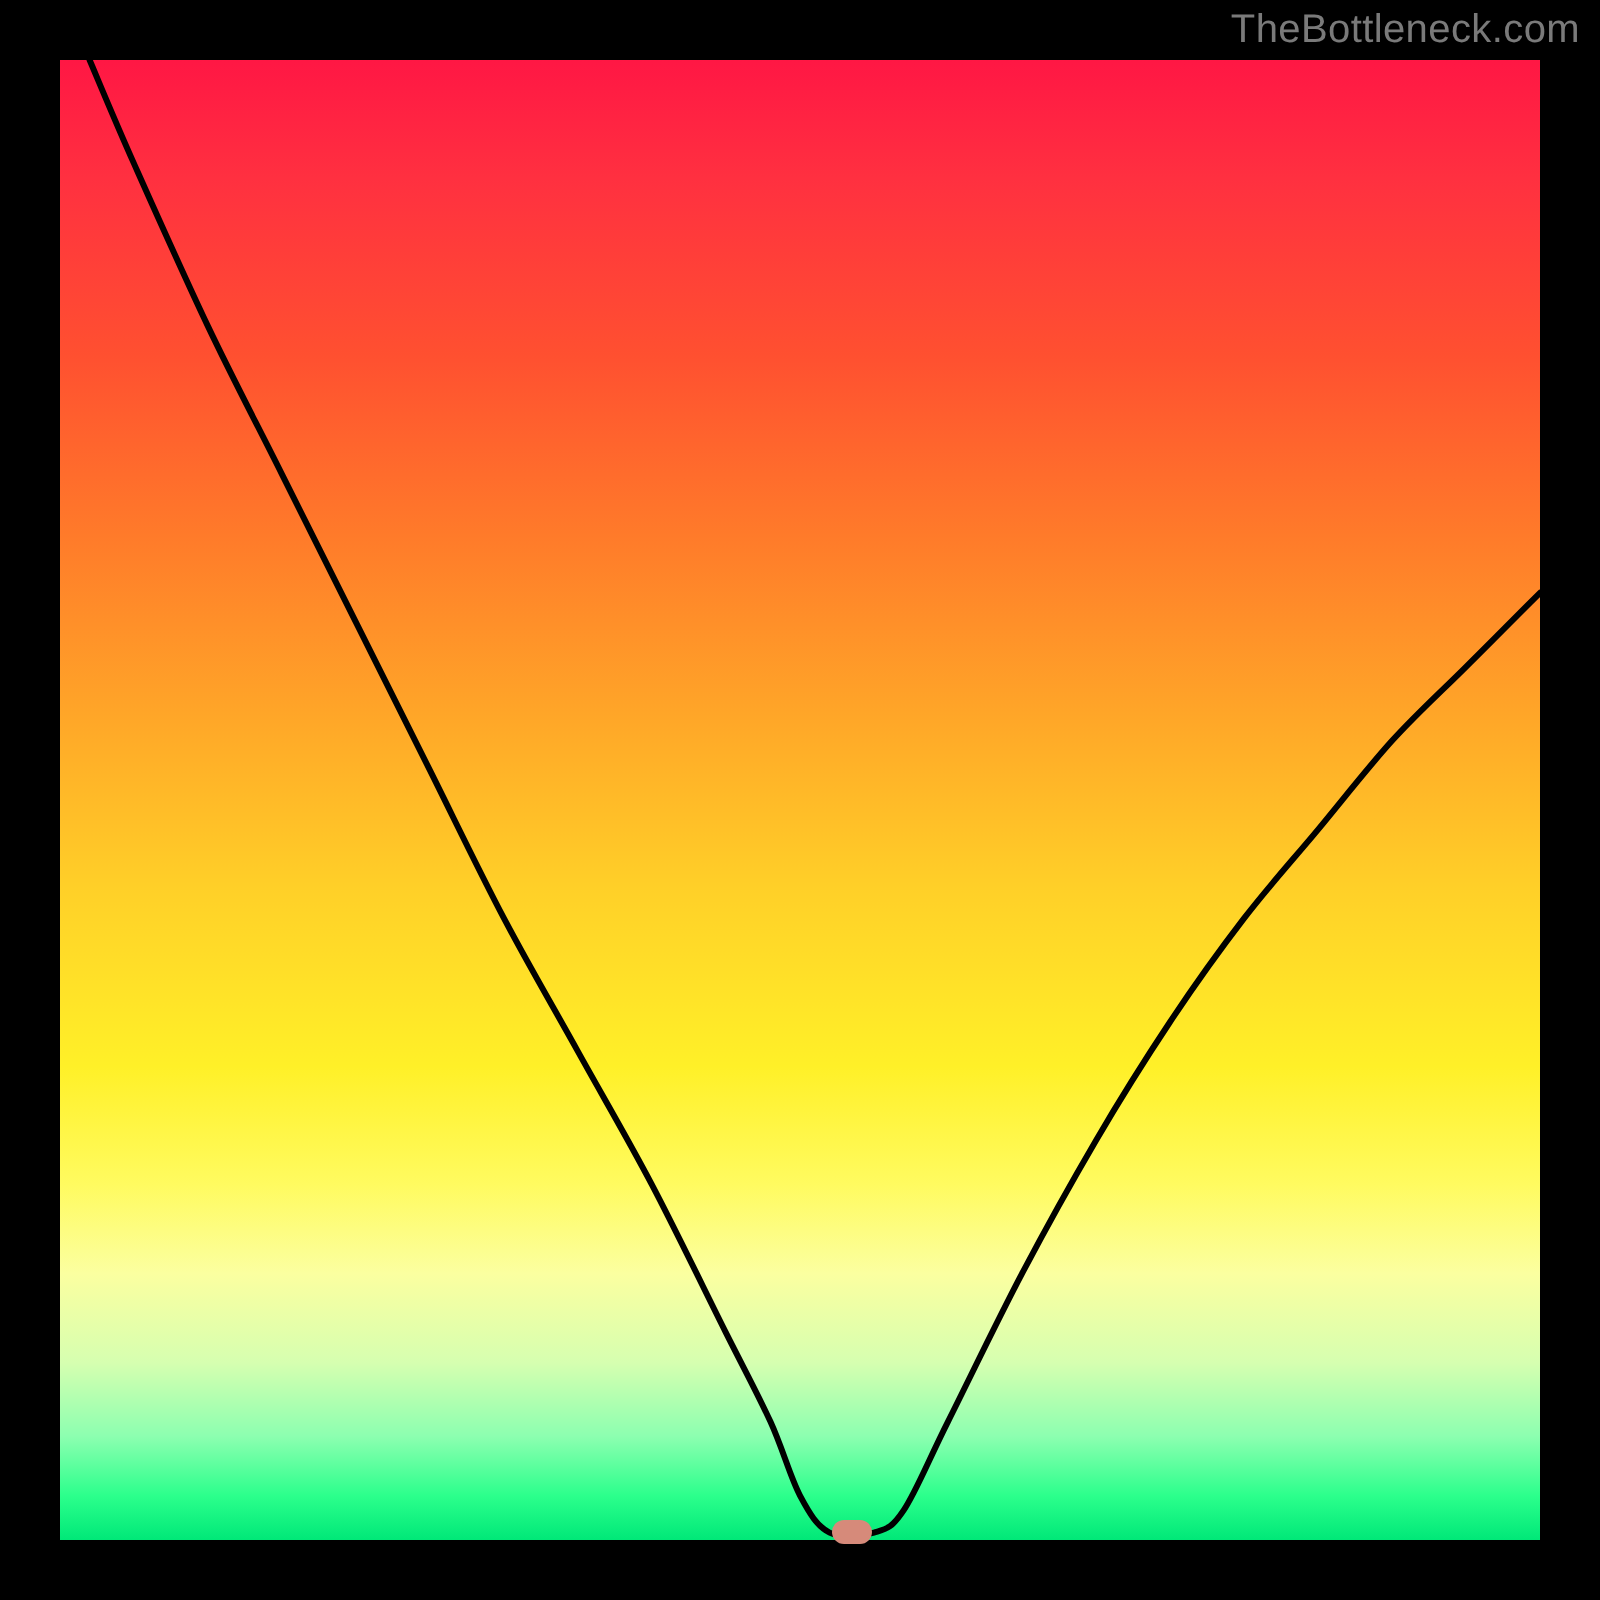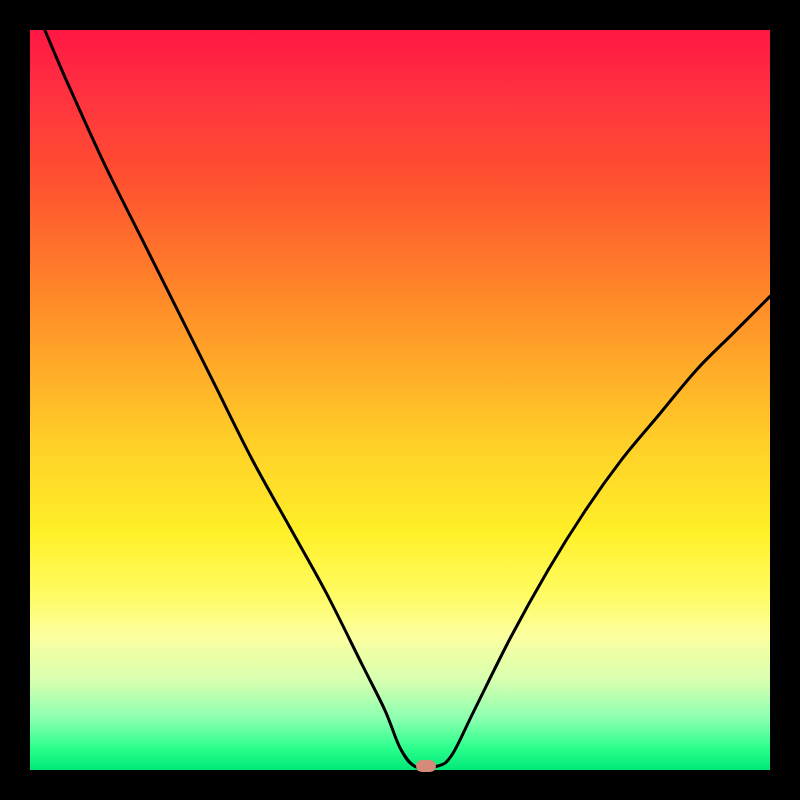--- a/index.html
+++ b/index.html
@@ -64,19 +64,20 @@
     top: 0;
     width: 740px;
     height: 740px;
     overflow: visible;
   }
 </style>
 </head>
 <body>
 
 <div class="frame">
+  <div class="watermark">TheBottleneck.com</div>
   <div class="plot">
     <svg class="curve" viewBox="0 0 740 740" preserveAspectRatio="none">
       <path id="curve-path" fill="none" stroke="#000000" stroke-width="3" stroke-linecap="round" stroke-linejoin="round" d="M 14.8 0.0 C 18.5 8.6, 27.1 29.6, 37.0 51.8 C 46.9 74.0, 61.7 107.3, 74.0 133.2 C 86.3 159.1, 98.7 182.5, 111.0 207.2 C 123.3 231.9, 135.7 256.5, 148.0 281.2 C 160.3 305.9, 172.7 330.5, 185.0 355.2 C 197.3 379.9, 209.7 405.8, 222.0 429.2 C 234.3 452.6, 246.7 473.6, 259.0 495.8 C 271.3 518.0, 283.7 539.0, 296.0 562.4 C 308.3 585.8, 323.1 616.7, 333.0 636.4 C 342.9 656.1, 349.0 667.2, 355.2 680.8 C 361.4 694.4, 365.1 708.5, 370.0 717.8 C 374.9 727.0, 378.6 733.2, 384.8 736.3 C 391.0 739.4, 400.8 738.1, 407.0 736.3 C 413.2 734.4, 415.6 734.5, 421.8 725.2 C 428.0 716.0, 434.1 700.5, 444.0 680.8 C 453.9 661.1, 468.7 630.2, 481.0 606.8 C 493.3 583.4, 505.7 561.2, 518.0 540.2 C 530.3 519.2, 542.7 499.5, 555.0 481.0 C 567.3 462.5, 579.7 445.2, 592.0 429.2 C 604.3 413.2, 616.7 399.6, 629.0 384.8 C 641.3 370.0, 653.7 354.0, 666.0 340.4 C 678.3 326.8, 690.7 315.7, 703.0 303.4 C 715.3 291.1, 733.8 272.6, 740.0 266.4"></path>
     </svg>
     <div id="marker" class="marker" style="left: 395.9px; top: 736.3px; background: rgb(214, 138, 122);"></div>
   </div>
 </div>
 
 </body></html>

